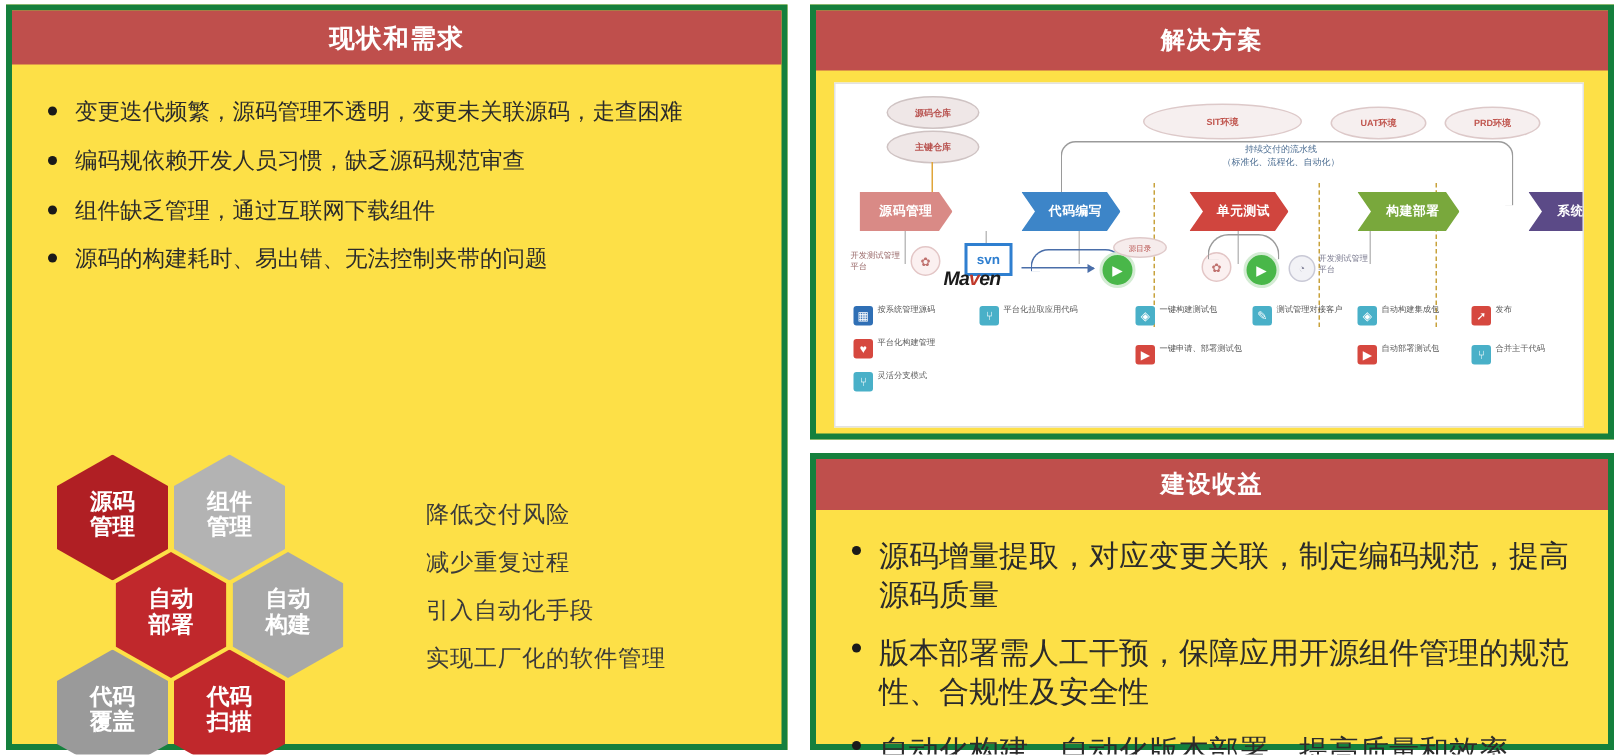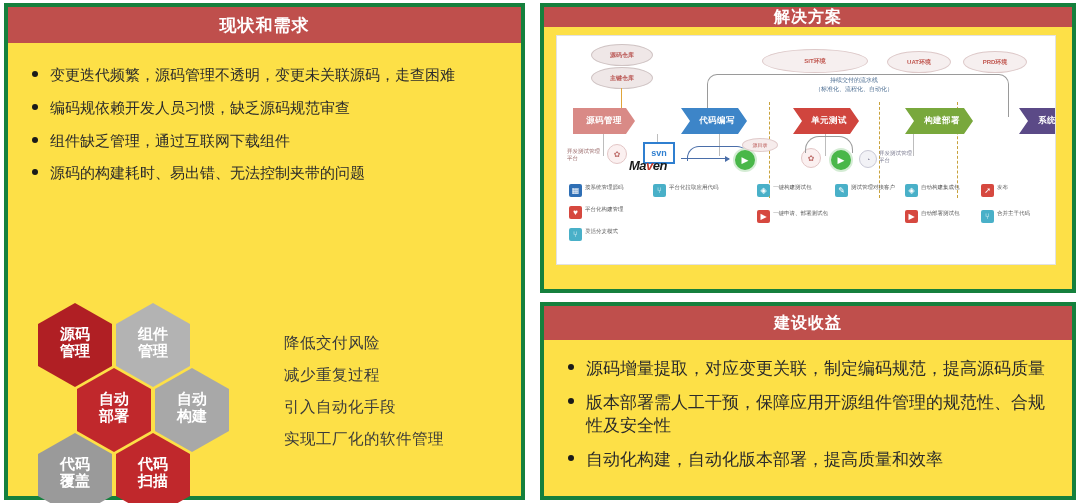--- a/index.html
+++ b/index.html
@@ -57,21 +57,21 @@
   #hex-2{left:45px; top:73px;}
   #hex-3{left:123px;top:73px;}
   #hex-4{left:6px;  top:138px;}
   #hex-5{left:84px; top:138px;}
 
   .benefit-list{position:absolute;left:276px;top:290px;width:240px;}
   .benefit-list div{font-size:15.5px;color:#3a3a3a;margin-bottom:11px;letter-spacing:.5px;}
 
   
   #panel-solution{left:540px;top:3px;width:536px;height:290px;}
-  #panel-solution .panel-head{height:20px;font-size:16px;}
+  #panel-solution .panel-head{height:40px;font-size:16px;}
   #panel-solution .panel-body{height:calc(100% - 36px);}
 
   .diagram{
     position:absolute;left:12px;top:8px;width:500px;height:230px;
     background:#ffffff;border:1px solid #e2e2e2;box-sizing:border-box;
     overflow:hidden;
   }
 
   
   .ell{
@@ -168,21 +168,21 @@
     display:flex;align-items:center;justify-content:center;
     color:#ffffff;font-size:8px;line-height:1;
   }
   .feat .ftxt{font-size:5.5px;color:#5a5a5a;line-height:1.3;}
 
   
   #panel-benefit{left:540px;top:302px;width:536px;height:198px;}
   #panel-benefit .panel-head{height:34px;font-size:16px;}
   #panel-benefit .panel-body{height:calc(100% - 34px);}
   #panel-benefit .bullets{padding:18px 20px 0 22px;}
-  #panel-benefit .bullets li{margin-bottom:12px;font-size:17px;}
+  #panel-benefit .bullets li{margin-bottom:12px;font-size:20px;}
 </style>
 </head>
 <body>
 
 <div class="page">
 
   <section class="panel" id="panel-status">
     <div class="panel-head">现状和需求</div>
     <div class="panel-body">
 

